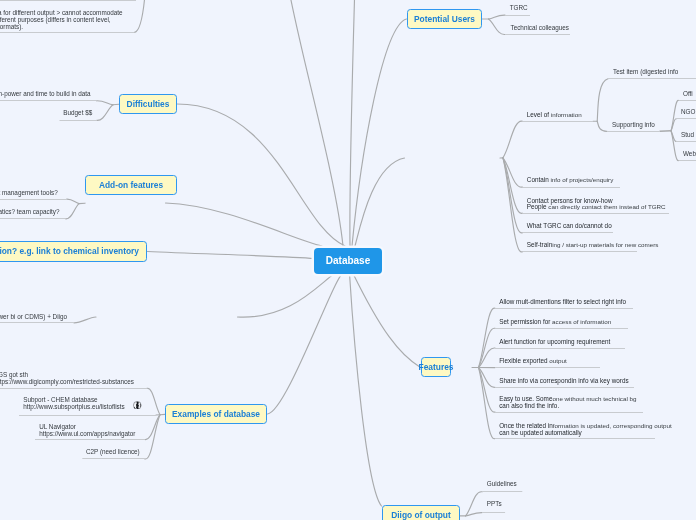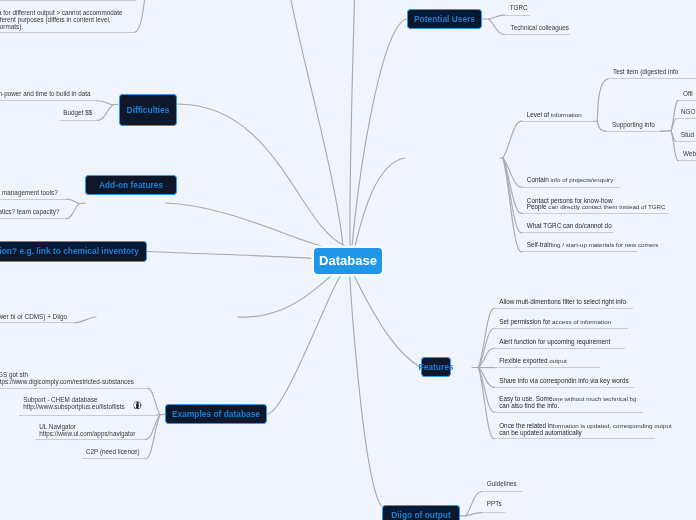--- a/index.html
+++ b/index.html
@@ -4,23 +4,23 @@
 <title>Database mind map</title>
 <style>
   html,body{margin:0;padding:0;}
   body{width:696px;height:520px;overflow:hidden;background:#f0f4fd;
        font-family:"Liberation Sans",sans-serif;}
   #stage{position:relative;width:696px;height:520px;overflow:hidden;
          background:#f0f4fd;}
   #links{position:absolute;left:0;top:0;width:696px;height:520px;}
   .node{position:absolute;box-sizing:border-box;white-space:nowrap;}
   .root{background:#1f96e8;color:#ffffff;border-radius:4px;font-weight:bold;
-        font-size:13px;box-shadow:0 0 0 2.5px #f5f8fe;
+        font-size:10px;box-shadow:0 0 0 2.5px #f5f8fe;
         display:flex;align-items:center;justify-content:center;}
-  .main{background:#0f172a;border:1.6px solid #2f97f0;border-radius:3.4px;
+  .main{background:#fef9c3;border:1.6px solid #2f97f0;border-radius:3.4px;
         color:#1b7fd6;font-weight:bold;font-size:8.4px;
         display:flex;align-items:center;justify-content:center;}
   .leaf{color:#34393e;font-size:6.35px;line-height:6.6px;}
   .leaf .em{font-size:6.35px;color:#24292e;}
   .leaf .sm{font-size:6.25px;color:#3b4045;}
   .globe{position:absolute;width:8.5px;height:8.5px;line-height:0;font-size:0;}
 </style>
 </head>
 <body>
 
@@ -108,21 +108,21 @@
       <line x1="495" y1="367.5" x2="600" y2="367.5" stroke="#c8cbcf" stroke-width="1"></line>
       <line x1="495" y1="387.5" x2="634" y2="387.5" stroke="#c8cbcf" stroke-width="1"></line>
       <line x1="495" y1="412.5" x2="643" y2="412.5" stroke="#c8cbcf" stroke-width="1"></line>
       <line x1="495" y1="438.5" x2="655" y2="438.5" stroke="#c8cbcf" stroke-width="1"></line>
       <line x1="482" y1="491.5" x2="522.3" y2="491.5" stroke="#c8cbcf" stroke-width="1"></line>
       <line x1="482" y1="512.5" x2="505.1" y2="512.5" stroke="#c8cbcf" stroke-width="1"></line>
     </svg>
 <div class="node root" style="left: 314px; top: 248px; width: 68px; height: 25.5px;">
       <span>Database</span>
     </div>
-    <div class="node main" style="left: 119px; top: 94px; width: 58px; height: 32px;">
+    <div class="node main" style="left: 119px; top: 94px; width: 58px; height: 20px;">
       <span>Difficulties</span>
     </div>
     <div class="node main" style="left: 85px; top: 175px; width: 92px; height: 20px;">
       <span>Add-on features</span>
     </div>
     <div class="node main" style="left: -8.3px; top: 241.3px; width: 155px; height: 20.3px;">
       <span>ion? e.g. link to chemical inventory</span>
     </div>
     <div class="node main" style="left: 165px; top: 404px; width: 102px; height: 20px;">
       <span>Examples of database</span>

